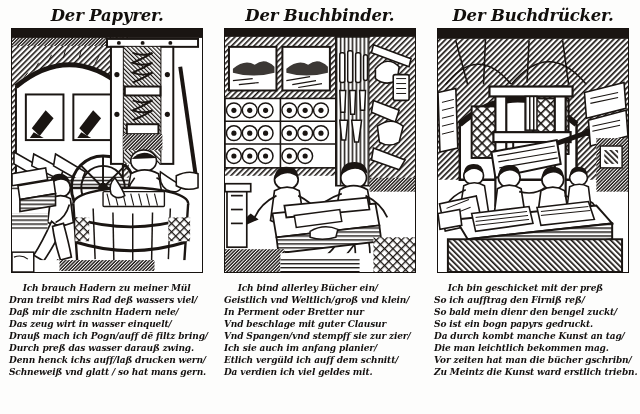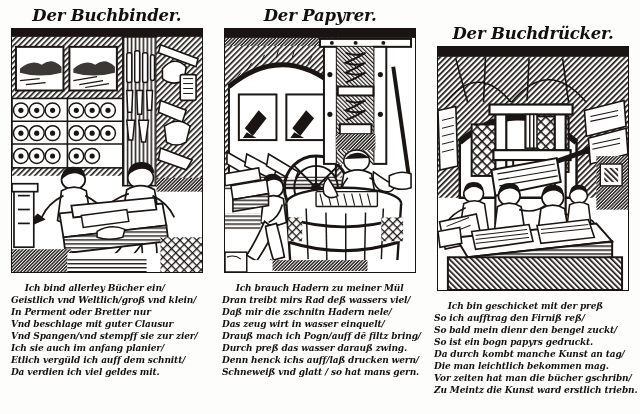--- a/index.html
+++ b/index.html
@@ -27,21 +27,21 @@
   }
   .column {
     position: relative;
     flex: 1 1 33.33%;
     display: flex;
     flex-direction: column;
     align-items: center;
   }
   .col-papermaker { width: 213px; }
   .col-bookbinder { width: 214px; }
-  .col-printer    { width: 213px; justify-content: center; }
+  .col-printer    { width: 213px; }
 
   
   .trade-title {
     font-family: "DejaVu Serif", "Liberation Serif", serif;
     font-weight: 700;
     font-style: italic;
     font-size: 17px;
     letter-spacing: -0.2px;
     color: #120f0c;
     margin: 5px 0 3px 0;
@@ -85,20 +85,208 @@
   .verse-line.indent { padding-left: 14px; }
 
   .col-bookbinder .verse { width: 196px; }
   .col-printer .verse { width: 202px; }
 </style>
 </head>
 <body>
 
 <div class="page">
   <div class="columns">
+
+    <div class="column col-papermaker">
+      <div class="trade-title">Der Papyrer.</div>
+
+      <div class="woodcut">
+        <div class="woodcut-inner">
+          <svg class="wc-svg" viewBox="0 0 192 245" preserveAspectRatio="none">
+            <defs>
+              <pattern id="p-hatch" width="4" height="4" patternUnits="userSpaceOnUse" patternTransform="rotate(45)">
+                <rect width="4" height="4" fill="#fff"></rect>
+                  <rect width="1.6" height="4" fill="#1a1512"></rect>
+              </pattern>
+              <pattern id="p-hatch2" width="3" height="3" patternUnits="userSpaceOnUse" patternTransform="rotate(-45)">
+                <rect width="3" height="3" fill="#fff"></rect>
+                  <rect width="1.2" height="3" fill="#1a1512"></rect>
+              </pattern>
+              <pattern id="p-dense" width="2.4" height="2.4" patternUnits="userSpaceOnUse" patternTransform="rotate(45)">
+                <rect width="2.4" height="2.4" fill="#1a1512"></rect>
+                  <rect width="1" height="2.4" fill="#fff"></rect>
+              </pattern>
+              <pattern id="p-grid" width="6" height="6" patternUnits="userSpaceOnUse" patternTransform="rotate(45)">
+                <rect width="6" height="6" fill="#fff"></rect>
+                <rect width="6" height="1.3" fill="#1a1512"></rect>
+                  <rect width="1.3" height="6" fill="#1a1512"></rect>
+              </pattern>
+              <pattern id="p-horiz" width="4" height="4" patternUnits="userSpaceOnUse">
+                <rect width="4" height="4" fill="#fff"></rect>
+                  <rect width="4" height="1.4" fill="#1a1512"></rect>
+              </pattern>
+            </defs>
+
+            <rect x="0" y="0" width="192" height="245" fill="#ffffff"></rect>
+
+            <rect x="0" y="0" width="118" height="150" fill="url(#p-hatch)"></rect>
+            <rect x="0" y="0" width="192" height="9" fill="#1a1512"></rect>
+            <rect x="0" y="9" width="118" height="8" fill="url(#p-dense)"></rect>
+
+            <path d="M4 150 L4 58 Q58 14 112 58 L112 150 Z" fill="#ffffff" stroke="#1a1512" stroke-width="2"></path>
+            <path d="M4 58 Q58 14 112 58" fill="none" stroke="#1a1512" stroke-width="5"></path>
+            <g stroke="#1a1512" stroke-width="1">
+              <path d="M10 52 L16 44"></path>
+                <path d="M22 42 L27 34"></path>
+                <path d="M36 34 L40 26"></path>
+              <path d="M52 29 L54 21"></path>
+                <path d="M68 29 L70 21"></path>
+                <path d="M84 35 L88 27"></path>
+              <path d="M98 45 L104 37"></path>
+            </g>
+
+            <g>
+              <rect x="14" y="66" width="38" height="46" fill="#ffffff" stroke="#1a1512" stroke-width="2"></rect>
+              <rect x="62" y="66" width="38" height="46" fill="#ffffff" stroke="#1a1512" stroke-width="2"></rect>
+              <path d="M20 100 L34 82 L42 90 L28 108 Z" fill="#1a1512"></path>
+              <path d="M22 104 L18 110 L32 110 Z" fill="#1a1512"></path>
+              <path d="M68 100 L82 82 L90 90 L76 108 Z" fill="#1a1512"></path>
+              <path d="M70 104 L66 110 L80 110 Z" fill="#1a1512"></path>
+            </g>
+
+            <g fill="#ffffff" stroke="#1a1512" stroke-width="1.6">
+              <path d="M2 124 L30 140 L26 150 L2 136 Z"></path>
+              <path d="M22 126 L52 142 L48 152 L20 138 Z"></path>
+              <path d="M44 126 L74 144 L70 154 L42 138 Z"></path>
+            </g>
+            <rect x="0" y="150" width="118" height="12" fill="url(#p-horiz)"></rect>
+
+            <g>
+              <circle cx="92" cy="160" r="32" fill="none" stroke="#1a1512" stroke-width="3"></circle>
+              <circle cx="92" cy="160" r="22" fill="none" stroke="#1a1512" stroke-width="2"></circle>
+              <g stroke="#1a1512" stroke-width="2">
+                <path d="M92 128 L92 192"></path>
+                  <path d="M60 160 L124 160"></path>
+                <path d="M69 137 L115 183"></path>
+                  <path d="M115 137 L69 183"></path>
+              </g>
+              <circle cx="92" cy="160" r="5" fill="#1a1512"></circle>
+            </g>
+
+            <g>
+              <rect x="96" y="10" width="92" height="8" fill="#ffffff" stroke="#1a1512" stroke-width="2"></rect>
+              <circle cx="108" cy="14" r="2" fill="#1a1512"></circle>
+                <circle cx="castle" r="0"></circle>
+              <circle cx="132" cy="14" r="2" fill="#1a1512"></circle>
+                <circle cx="160" cy="14" r="2" fill="#1a1512"></circle>
+              <rect x="100" y="18" width="13" height="118" fill="#ffffff" stroke="#1a1512" stroke-width="2"></rect>
+              <rect x="150" y="18" width="13" height="118" fill="#ffffff" stroke="#1a1512" stroke-width="2"></rect>
+              <rect x="113" y="18" width="37" height="118" fill="url(#p-hatch2)"></rect>
+
+              <g stroke="#1a1512" stroke-width="2" fill="none">
+                <path d="M122 24 q10 4 20 0 q-10 6 -20 10 q10 4 20 0 q-10 6 -20 10 q10 4 20 0 q-10 6 -20 10"></path>
+              </g>
+              <rect x="114" y="58" width="36" height="9" fill="#ffffff" stroke="#1a1512" stroke-width="2"></rect>
+              <g stroke="#1a1512" stroke-width="2" fill="none">
+                <path d="M122 72 q10 4 20 0 q-10 6 -20 10 q10 4 20 0 q-10 6 -20 10"></path>
+              </g>
+              <rect x="116" y="96" width="32" height="10" fill="#ffffff" stroke="#1a1512" stroke-width="2"></rect>
+              <rect x="112" y="106" width="40" height="16" fill="url(#p-dense)"></rect>
+              <circle cx="106" cy="46" r="2.6" fill="#1a1512"></circle>
+              <circle cx="106" cy="86" r="2.6" fill="#1a1512"></circle>
+              <circle cx="157" cy="46" r="2.6" fill="#1a1512"></circle>
+              <circle cx="157" cy="86" r="2.6" fill="#1a1512"></circle>
+
+              <path d="M170 38 L186 150" stroke="#1a1512" stroke-width="4" fill="none"></path>
+            </g>
+
+            <g fill="#ffffff" stroke="#1a1512" stroke-width="1.6">
+              <ellipse cx="133" cy="133" rx="13" ry="11"></ellipse>
+              <path d="M121 131 q12 -12 25 -1" fill="#1a1512" stroke="none"></path>
+              <path d="M120 146 q14 -8 28 0 l6 34 q-20 9 -40 0 z"></path>
+              <path d="M146 150 q16 8 20 26" fill="none"></path>
+              <path d="M124 150 q-10 12 -8 28" fill="none"></path>
+            </g>
+
+            <g>
+              <ellipse cx="120" cy="176" rx="58" ry="16" fill="#ffffff" stroke="#1a1512" stroke-width="2.4"></ellipse>
+              <path d="M62 176 L66 236 q54 16 108 0 L178 176" fill="#ffffff" stroke="#1a1512" stroke-width="2.4"></path>
+              <path d="M63 191 q57 17 114 0" fill="none" stroke="#1a1512" stroke-width="3"></path>
+              <path d="M65 215 q55 17 110 0" fill="none" stroke="#1a1512" stroke-width="3"></path>
+              <g stroke="#1a1512" stroke-width="1.5">
+                <path d="M82 181 L84 232"></path>
+                  <path d="M102 185 L103 238"></path>
+                <path d="M122 186 L122 240"></path>
+                  <path d="M142 185 L141 238"></path>
+                <path d="M160 181 L158 232"></path>
+              </g>
+              <rect x="158" y="190" width="22" height="24" fill="url(#p-grid)"></rect>
+              <rect x="64" y="190" width="14" height="24" fill="url(#p-grid)"></rect>
+
+              <g stroke="#1a1512" stroke-width="1.4" fill="#ffffff">
+                <rect x="92" y="164" width="62" height="15" rx="1"></rect>
+              </g>
+              <g stroke="#1a1512" stroke-width="1.1">
+                <path d="M96 166 L99 178"></path>
+                  <path d="M104 166 L107 178"></path>
+                  <path d="M112 166 L115 178"></path>
+                <path d="M120 166 L123 178"></path>
+                  <path d="M128 166 L131 178"></path>
+                  <path d="M136 166 L139 178"></path>
+                <path d="M144 166 L147 178"></path>
+              </g>
+            </g>
+
+            <g fill="#ffffff" stroke="#1a1512" stroke-width="1.6">
+              <path d="M104 150 q8 12 10 18 q-8 5 -14 -2 q-3 -9 4 -16 z"></path>
+              <path d="M150 144 q14 10 22 14 q-4 10 -16 4 q-8 -6 -6 -18 z"></path>
+              <path d="M166 148 q12 -6 22 -2 l0 14 q-12 4 -22 -2 z"></path>
+            </g>
+
+            <g fill="#ffffff" stroke="#1a1512" stroke-width="1.7">
+              <ellipse cx="48" cy="160" rx="11" ry="10"></ellipse>
+              <path d="M38 158 q10 -11 21 -2 q-2 -10 -11 -10 q-10 0 -10 12 z" fill="#1a1512" stroke="none"></path>
+              <path d="M39 171 q10 -6 20 0 l3 24 q-14 6 -26 0 z"></path>
+              <path d="M40 177 q-16 4 -26 2" fill="none"></path>
+              <path d="M58 177 q-4 14 -14 18" fill="none"></path>
+              <path d="M40 194 q-10 22 -18 34 l10 6 q12 -18 18 -32 z"></path>
+              <path d="M52 196 q6 22 8 34 l-11 3 q-6 -18 -8 -34 z"></path>
+              <path d="M18 228 q-10 4 -12 9 l16 2 z" fill="#1a1512" stroke="none"></path>
+              <path d="M46 232 q-6 6 -4 10 l16 -3 z" fill="#1a1512" stroke="none"></path>
+            </g>
+
+            <g fill="#ffffff" stroke="#1a1512" stroke-width="1.6">
+              <path d="M6 158 L42 152 L44 166 L8 172 Z"></path>
+              <path d="M8 172 L44 166 L44 178 L8 184 Z" fill="url(#p-horiz)"></path>
+            </g>
+
+            <g fill="#ffffff" stroke="#1a1512" stroke-width="1.6">
+              <path d="M0 146 L34 140 L36 152 L0 158 Z"></path>
+            </g>
+            <rect x="0" y="186" width="36" height="16" fill="url(#p-horiz)"></rect>
+
+            <rect x="0" y="233" width="192" height="12" fill="#ffffff"></rect>
+            <rect x="48" y="233" width="96" height="11" fill="url(#p-dense)"></rect>
+            <rect x="0" y="225" width="22" height="20" fill="#ffffff" stroke="#1a1512" stroke-width="1.5"></rect>
+            <path d="M2 230 q8 -3 14 2" stroke="#1a1512" stroke-width="1.2" fill="none"></path>
+          </svg>
+        </div>
+      </div>
+
+      <div class="verse">
+        <div class="verse-line indent">Ich brauch Hadern zu meiner Mül</div>
+        <div class="verse-line">Dran treibt mirs Rad deß wassers viel/</div>
+        <div class="verse-line">Daß mir die zschnitn Hadern nele/</div>
+        <div class="verse-line">Das zeug wirt in wasser einquelt/</div>
+        <div class="verse-line">Drauß mach ich Pogn/auff dē filtz bring/</div>
+        <div class="verse-line">Durch preß das wasser darauß zwing.</div>
+        <div class="verse-line">Denn henck ichs auff/laß drucken wern/</div>
+        <div class="verse-line">Schneweiß vnd glatt / so hat mans gern.</div>
+      </div>
+    </div>
 
     <div class="column col-bookbinder">
       <div class="trade-title">Der Buchbinder.</div>
 
       <div class="woodcut">
         <div class="woodcut-inner">
           <svg class="wc-svg" viewBox="0 0 192 245" preserveAspectRatio="none">
             <defs>
               <pattern id="b-hatch" width="4" height="4" patternUnits="userSpaceOnUse" patternTransform="rotate(45)">
                 <rect width="4" height="4" fill="#fff"></rect>
@@ -275,208 +463,20 @@
         <div class="verse-line">Geistlich vnd Weltlich/groß vnd klein/</div>
         <div class="verse-line">In Perment oder Bretter nur</div>
         <div class="verse-line">Vnd beschlage mit guter Clausur</div>
         <div class="verse-line">Vnd Spangen/vnd stempff sie zur zier/</div>
         <div class="verse-line">Ich sie auch im anfang planier/</div>
         <div class="verse-line">Etlich vergüld ich auff dem schnitt/</div>
         <div class="verse-line">Da verdien ich viel geldes mit.</div>
       </div>
     </div>
 
-    <div class="column col-papermaker">
-      <div class="trade-title">Der Papyrer.</div>
-
-      <div class="woodcut">
-        <div class="woodcut-inner">
-          <svg class="wc-svg" viewBox="0 0 192 245" preserveAspectRatio="none">
-            <defs>
-              <pattern id="p-hatch" width="4" height="4" patternUnits="userSpaceOnUse" patternTransform="rotate(45)">
-                <rect width="4" height="4" fill="#fff"></rect>
-                  <rect width="1.6" height="4" fill="#1a1512"></rect>
-              </pattern>
-              <pattern id="p-hatch2" width="3" height="3" patternUnits="userSpaceOnUse" patternTransform="rotate(-45)">
-                <rect width="3" height="3" fill="#fff"></rect>
-                  <rect width="1.2" height="3" fill="#1a1512"></rect>
-              </pattern>
-              <pattern id="p-dense" width="2.4" height="2.4" patternUnits="userSpaceOnUse" patternTransform="rotate(45)">
-                <rect width="2.4" height="2.4" fill="#1a1512"></rect>
-                  <rect width="1" height="2.4" fill="#fff"></rect>
-              </pattern>
-              <pattern id="p-grid" width="6" height="6" patternUnits="userSpaceOnUse" patternTransform="rotate(45)">
-                <rect width="6" height="6" fill="#fff"></rect>
-                <rect width="6" height="1.3" fill="#1a1512"></rect>
-                  <rect width="1.3" height="6" fill="#1a1512"></rect>
-              </pattern>
-              <pattern id="p-horiz" width="4" height="4" patternUnits="userSpaceOnUse">
-                <rect width="4" height="4" fill="#fff"></rect>
-                  <rect width="4" height="1.4" fill="#1a1512"></rect>
-              </pattern>
-            </defs>
-
-            <rect x="0" y="0" width="192" height="245" fill="#ffffff"></rect>
-
-            <rect x="0" y="0" width="118" height="150" fill="url(#p-hatch)"></rect>
-            <rect x="0" y="0" width="192" height="9" fill="#1a1512"></rect>
-            <rect x="0" y="9" width="118" height="8" fill="url(#p-dense)"></rect>
-
-            <path d="M4 150 L4 58 Q58 14 112 58 L112 150 Z" fill="#ffffff" stroke="#1a1512" stroke-width="2"></path>
-            <path d="M4 58 Q58 14 112 58" fill="none" stroke="#1a1512" stroke-width="5"></path>
-            <g stroke="#1a1512" stroke-width="1">
-              <path d="M10 52 L16 44"></path>
-                <path d="M22 42 L27 34"></path>
-                <path d="M36 34 L40 26"></path>
-              <path d="M52 29 L54 21"></path>
-                <path d="M68 29 L70 21"></path>
-                <path d="M84 35 L88 27"></path>
-              <path d="M98 45 L104 37"></path>
-            </g>
-
-            <g>
-              <rect x="14" y="66" width="38" height="46" fill="#ffffff" stroke="#1a1512" stroke-width="2"></rect>
-              <rect x="62" y="66" width="38" height="46" fill="#ffffff" stroke="#1a1512" stroke-width="2"></rect>
-              <path d="M20 100 L34 82 L42 90 L28 108 Z" fill="#1a1512"></path>
-              <path d="M22 104 L18 110 L32 110 Z" fill="#1a1512"></path>
-              <path d="M68 100 L82 82 L90 90 L76 108 Z" fill="#1a1512"></path>
-              <path d="M70 104 L66 110 L80 110 Z" fill="#1a1512"></path>
-            </g>
-
-            <g fill="#ffffff" stroke="#1a1512" stroke-width="1.6">
-              <path d="M2 124 L30 140 L26 150 L2 136 Z"></path>
-              <path d="M22 126 L52 142 L48 152 L20 138 Z"></path>
-              <path d="M44 126 L74 144 L70 154 L42 138 Z"></path>
-            </g>
-            <rect x="0" y="150" width="118" height="12" fill="url(#p-horiz)"></rect>
-
-            <g>
-              <circle cx="92" cy="160" r="32" fill="none" stroke="#1a1512" stroke-width="3"></circle>
-              <circle cx="92" cy="160" r="22" fill="none" stroke="#1a1512" stroke-width="2"></circle>
-              <g stroke="#1a1512" stroke-width="2">
-                <path d="M92 128 L92 192"></path>
-                  <path d="M60 160 L124 160"></path>
-                <path d="M69 137 L115 183"></path>
-                  <path d="M115 137 L69 183"></path>
-              </g>
-              <circle cx="92" cy="160" r="5" fill="#1a1512"></circle>
-            </g>
-
-            <g>
-              <rect x="96" y="10" width="92" height="8" fill="#ffffff" stroke="#1a1512" stroke-width="2"></rect>
-              <circle cx="108" cy="14" r="2" fill="#1a1512"></circle>
-                <circle cx="castle" r="0"></circle>
-              <circle cx="132" cy="14" r="2" fill="#1a1512"></circle>
-                <circle cx="160" cy="14" r="2" fill="#1a1512"></circle>
-              <rect x="100" y="18" width="13" height="118" fill="#ffffff" stroke="#1a1512" stroke-width="2"></rect>
-              <rect x="150" y="18" width="13" height="118" fill="#ffffff" stroke="#1a1512" stroke-width="2"></rect>
-              <rect x="113" y="18" width="37" height="118" fill="url(#p-hatch2)"></rect>
-
-              <g stroke="#1a1512" stroke-width="2" fill="none">
-                <path d="M122 24 q10 4 20 0 q-10 6 -20 10 q10 4 20 0 q-10 6 -20 10 q10 4 20 0 q-10 6 -20 10"></path>
-              </g>
-              <rect x="114" y="58" width="36" height="9" fill="#ffffff" stroke="#1a1512" stroke-width="2"></rect>
-              <g stroke="#1a1512" stroke-width="2" fill="none">
-                <path d="M122 72 q10 4 20 0 q-10 6 -20 10 q10 4 20 0 q-10 6 -20 10"></path>
-              </g>
-              <rect x="116" y="96" width="32" height="10" fill="#ffffff" stroke="#1a1512" stroke-width="2"></rect>
-              <rect x="112" y="106" width="40" height="16" fill="url(#p-dense)"></rect>
-              <circle cx="106" cy="46" r="2.6" fill="#1a1512"></circle>
-              <circle cx="106" cy="86" r="2.6" fill="#1a1512"></circle>
-              <circle cx="157" cy="46" r="2.6" fill="#1a1512"></circle>
-              <circle cx="157" cy="86" r="2.6" fill="#1a1512"></circle>
-
-              <path d="M170 38 L186 150" stroke="#1a1512" stroke-width="4" fill="none"></path>
-            </g>
-
-            <g fill="#ffffff" stroke="#1a1512" stroke-width="1.6">
-              <ellipse cx="133" cy="133" rx="13" ry="11"></ellipse>
-              <path d="M121 131 q12 -12 25 -1" fill="#1a1512" stroke="none"></path>
-              <path d="M120 146 q14 -8 28 0 l6 34 q-20 9 -40 0 z"></path>
-              <path d="M146 150 q16 8 20 26" fill="none"></path>
-              <path d="M124 150 q-10 12 -8 28" fill="none"></path>
-            </g>
-
-            <g>
-              <ellipse cx="120" cy="176" rx="58" ry="16" fill="#ffffff" stroke="#1a1512" stroke-width="2.4"></ellipse>
-              <path d="M62 176 L66 236 q54 16 108 0 L178 176" fill="#ffffff" stroke="#1a1512" stroke-width="2.4"></path>
-              <path d="M63 191 q57 17 114 0" fill="none" stroke="#1a1512" stroke-width="3"></path>
-              <path d="M65 215 q55 17 110 0" fill="none" stroke="#1a1512" stroke-width="3"></path>
-              <g stroke="#1a1512" stroke-width="1.5">
-                <path d="M82 181 L84 232"></path>
-                  <path d="M102 185 L103 238"></path>
-                <path d="M122 186 L122 240"></path>
-                  <path d="M142 185 L141 238"></path>
-                <path d="M160 181 L158 232"></path>
-              </g>
-              <rect x="158" y="190" width="22" height="24" fill="url(#p-grid)"></rect>
-              <rect x="64" y="190" width="14" height="24" fill="url(#p-grid)"></rect>
-
-              <g stroke="#1a1512" stroke-width="1.4" fill="#ffffff">
-                <rect x="92" y="164" width="62" height="15" rx="1"></rect>
-              </g>
-              <g stroke="#1a1512" stroke-width="1.1">
-                <path d="M96 166 L99 178"></path>
-                  <path d="M104 166 L107 178"></path>
-                  <path d="M112 166 L115 178"></path>
-                <path d="M120 166 L123 178"></path>
-                  <path d="M128 166 L131 178"></path>
-                  <path d="M136 166 L139 178"></path>
-                <path d="M144 166 L147 178"></path>
-              </g>
-            </g>
-
-            <g fill="#ffffff" stroke="#1a1512" stroke-width="1.6">
-              <path d="M104 150 q8 12 10 18 q-8 5 -14 -2 q-3 -9 4 -16 z"></path>
-              <path d="M150 144 q14 10 22 14 q-4 10 -16 4 q-8 -6 -6 -18 z"></path>
-              <path d="M166 148 q12 -6 22 -2 l0 14 q-12 4 -22 -2 z"></path>
-            </g>
-
-            <g fill="#ffffff" stroke="#1a1512" stroke-width="1.7">
-              <ellipse cx="48" cy="160" rx="11" ry="10"></ellipse>
-              <path d="M38 158 q10 -11 21 -2 q-2 -10 -11 -10 q-10 0 -10 12 z" fill="#1a1512" stroke="none"></path>
-              <path d="M39 171 q10 -6 20 0 l3 24 q-14 6 -26 0 z"></path>
-              <path d="M40 177 q-16 4 -26 2" fill="none"></path>
-              <path d="M58 177 q-4 14 -14 18" fill="none"></path>
-              <path d="M40 194 q-10 22 -18 34 l10 6 q12 -18 18 -32 z"></path>
-              <path d="M52 196 q6 22 8 34 l-11 3 q-6 -18 -8 -34 z"></path>
-              <path d="M18 228 q-10 4 -12 9 l16 2 z" fill="#1a1512" stroke="none"></path>
-              <path d="M46 232 q-6 6 -4 10 l16 -3 z" fill="#1a1512" stroke="none"></path>
-            </g>
-
-            <g fill="#ffffff" stroke="#1a1512" stroke-width="1.6">
-              <path d="M6 158 L42 152 L44 166 L8 172 Z"></path>
-              <path d="M8 172 L44 166 L44 178 L8 184 Z" fill="url(#p-horiz)"></path>
-            </g>
-
-            <g fill="#ffffff" stroke="#1a1512" stroke-width="1.6">
-              <path d="M0 146 L34 140 L36 152 L0 158 Z"></path>
-            </g>
-            <rect x="0" y="186" width="36" height="16" fill="url(#p-horiz)"></rect>
-
-            <rect x="0" y="233" width="192" height="12" fill="#ffffff"></rect>
-            <rect x="48" y="233" width="96" height="11" fill="url(#p-dense)"></rect>
-            <rect x="0" y="225" width="22" height="20" fill="#ffffff" stroke="#1a1512" stroke-width="1.5"></rect>
-            <path d="M2 230 q8 -3 14 2" stroke="#1a1512" stroke-width="1.2" fill="none"></path>
-          </svg>
-        </div>
-      </div>
-
-      <div class="verse">
-        <div class="verse-line indent">Ich brauch Hadern zu meiner Mül</div>
-        <div class="verse-line">Dran treibt mirs Rad deß wassers viel/</div>
-        <div class="verse-line">Daß mir die zschnitn Hadern nele/</div>
-        <div class="verse-line">Das zeug wirt in wasser einquelt/</div>
-        <div class="verse-line">Drauß mach ich Pogn/auff dē filtz bring/</div>
-        <div class="verse-line">Durch preß das wasser darauß zwing.</div>
-        <div class="verse-line">Denn henck ichs auff/laß drucken wern/</div>
-        <div class="verse-line">Schneweiß vnd glatt / so hat mans gern.</div>
-      </div>
-    </div>
-
     <div class="column col-printer">
       <div class="trade-title">Der Buchdrücker.</div>
 
       <div class="woodcut">
         <div class="woodcut-inner">
           <svg class="wc-svg" viewBox="0 0 192 245" preserveAspectRatio="none">
             <defs>
               <pattern id="r-hatch" width="4" height="4" patternUnits="userSpaceOnUse" patternTransform="rotate(45)">
                 <rect width="4" height="4" fill="#fff"></rect>
                   <rect width="1.7" height="4" fill="#1a1512"></rect>

